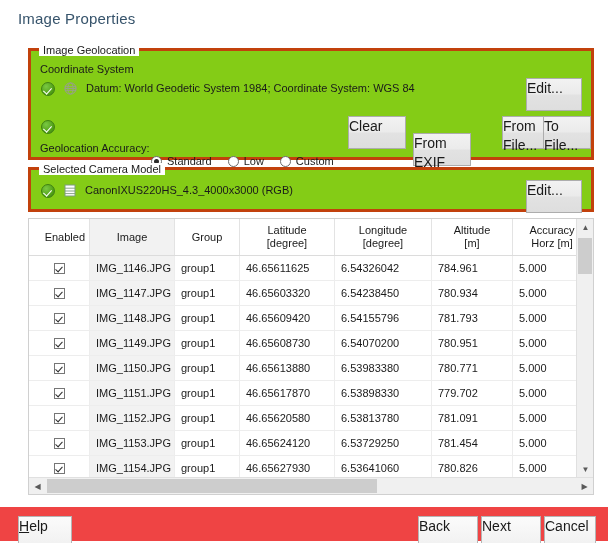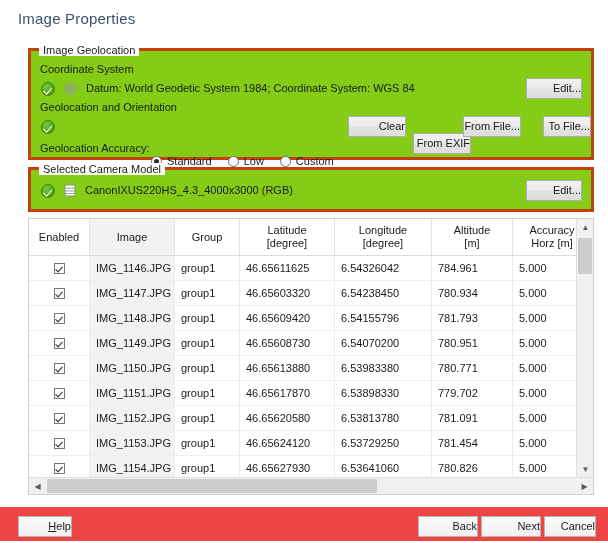--- a/index.html
+++ b/index.html
@@ -96,25 +96,25 @@
     color: #1a1a1a;
   }
 
   
   .btn {
     position: absolute;
     box-sizing: border-box;
     background: linear-gradient(to bottom, #f2f2f2 0%, #ebebeb 48%, #e2e2e2 52%, #dedede 100%);
     border: 1px solid #adadad;
     font-family: "Liberation Sans", sans-serif;
-    font-size: 11px;
-    color: #1a1a1a;
-    text-align: right;
+    font-size: 14px;
+    color: #1a1a1a;
+    text-align: left;
     line-height: 19px;
-    height: 21px;
+    height: 33px;
     cursor: default;
     user-select: none;
   }
   .btn.flat {
     background: linear-gradient(to bottom, #fbfbfb 0%, #f0f0f0 100%);
     border: 1px solid #b5b5b5;
   }
   .btn u { text-decoration: underline; }
 
   
@@ -204,21 +204,21 @@
   }
   .cell-check::after {
     content: "";
     position: absolute;
     left: 2.5px; top: 1px;
     width: 3px; height: 6px;
     border: solid #2b2b2b;
     border-width: 0 1.4px 1.4px 0;
     transform: rotate(42deg);
   }
-  .col-enabled { width: 52px; }
+  .col-enabled { width: 52px; text-align: right; }
   .col-image   { width: 76px; }
   .col-group   { width: 56px; }
   .col-lat     { width: 86px; }
   .col-lon     { width: 88px; }
   .col-alt     { width: 72px; }
   .col-ahz     { width: 70px; }
   .col-avt     { width: 80px; }
 
   
   .vscroll {
@@ -304,29 +304,28 @@
         <line x1="1" y1="4.6" x2="12" y2="4.6" stroke="#9a9a9a" stroke-width="0.8"></line>
         <line x1="1" y1="8.4" x2="12" y2="8.4" stroke="#9a9a9a" stroke-width="0.8"></line>
         <line x1="0.9" y1="6.5" x2="12.1" y2="6.5" stroke="#9a9a9a" stroke-width="0.8"></line>
       </svg>
     </span>
     <span class="status-text">Datum: World Geodetic System 1984; Coordinate System: WGS 84</span>
   </div>
 
   <div class="btn" style="right:9px; top:27px; width:56px;">Edit...</div>
 
-  <div class="sub-label" style="left:9px; top:50px;">Geolocation and Orientation</div>
 
   <div class="status-row" style="left:10px; top:69px;">
     <span class="ok-icon"></span>
   </div>
 
   <div class="btn" style="left:317px; top:65px; width:58px;">Clear</div>
   <div class="btn" style="left:382px; top:82px; width:58px;">From EXIF</div>
-  <div class="btn" style="left:432px; top:65px; width:58px;">From File...</div>
+  <div class="btn" style="left:471px; top:65px; width:58px;">From File...</div>
   <div class="btn" style="left:512px; top:65px; width:48px;">To File...</div>
 
   <div class="sub-label" style="left:9px; top:91px;">Geolocation Accuracy:</div>
   <div class="radio-wrap" style="left:120px; top:88px;">
     <span class="radio-item checked">
       <span class="radio-dot"></span>
       <span>Standard</span>
     </span>
     <span class="radio-item">
       <span class="radio-dot"></span>

